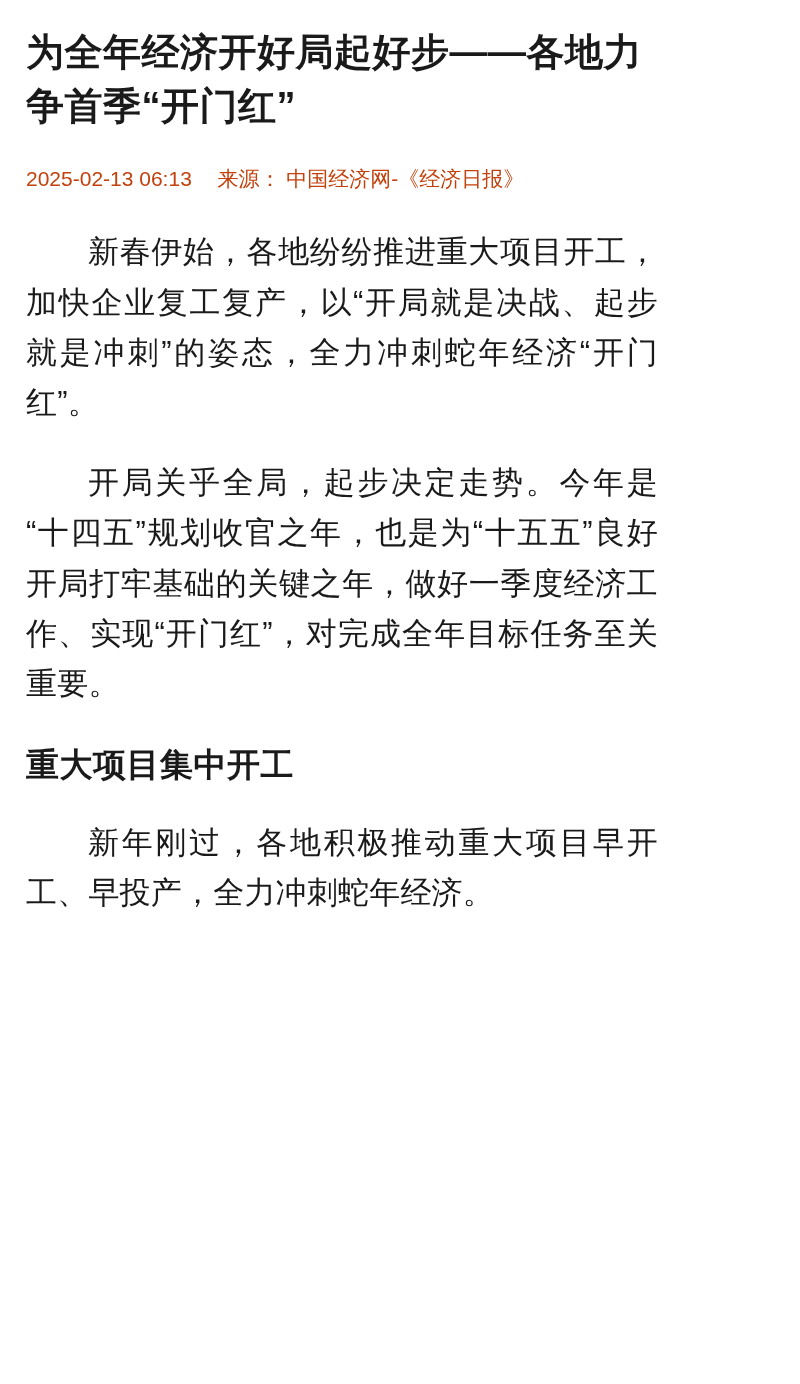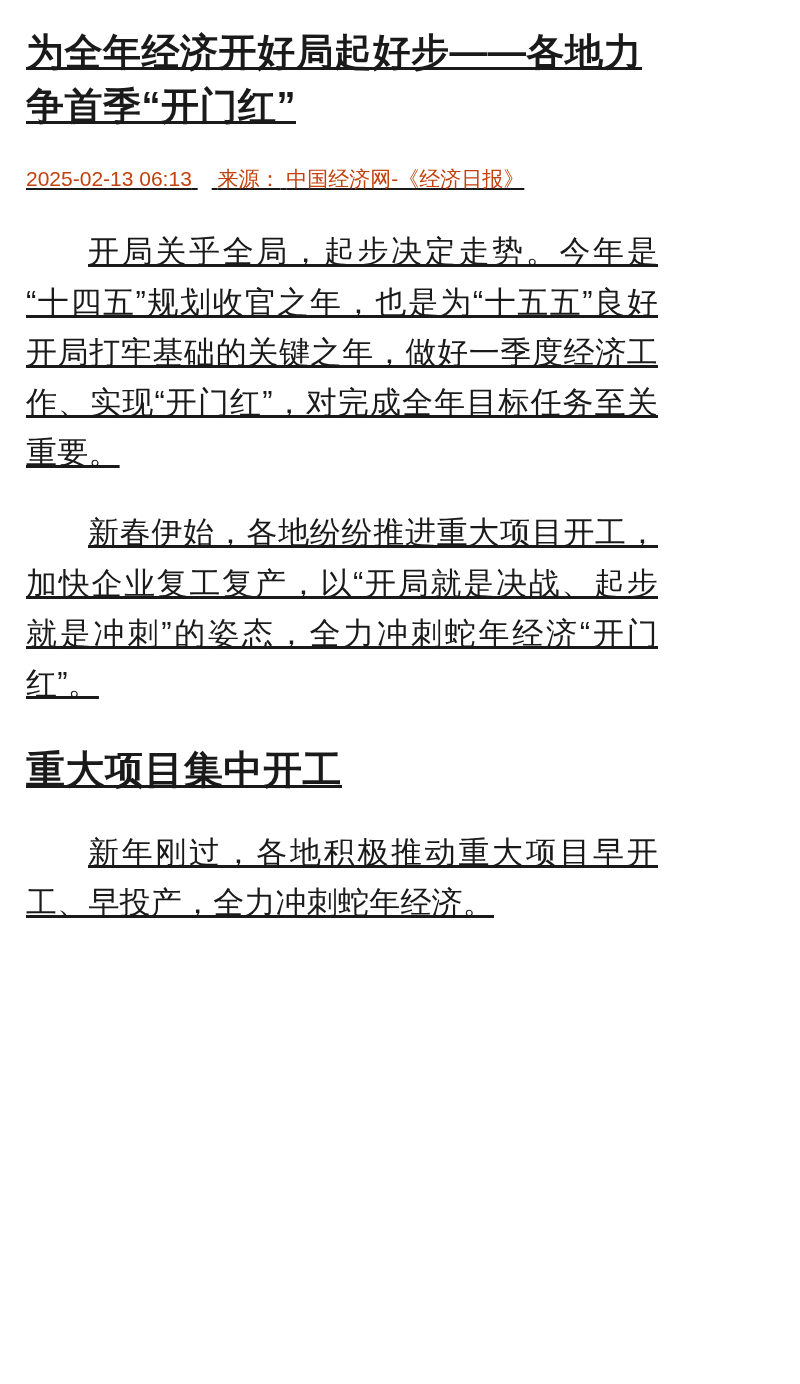--- a/index.html
+++ b/index.html
@@ -11,21 +11,20 @@
     width: 800px;
     min-height: 1384px;
     font-family: "Liberation Sans", "DejaVu Sans", sans-serif;
     color: #1a1a1a;
     -webkit-font-smoothing: antialiased;
   }
   .article {
     box-sizing: border-box;
     width: 684px;
     padding: 26px 26px 40px 26px;
-    text-decoration: underline;
   }
   .headline {
     font-size: 38px;
     line-height: 1.42;
     font-weight: bold;
     letter-spacing: 0.5px;
     color: #1a1a1a;
     margin: 0 0 30px 0;
   }
   .meta {
@@ -43,21 +42,21 @@
   .body-p {
     font-size: 31px;
     line-height: 1.62;
     color: #1a1a1a;
     margin: 0 0 30px 0;
     text-indent: 2em;
     letter-spacing: 0.2px;
     text-align: justify;
   }
   .subhead {
-    font-size: 39px;
+    font-size: 33px;
     line-height: 1.6;
     font-weight: bold;
     color: #1a1a1a;
     margin: 0 0 26px 0;
     text-indent: 0;
     letter-spacing: 0.5px;
   }
 </style>
 </head>
 <body>
@@ -67,19 +66,19 @@
   <h1 class="headline">为全年经济开好局起好步——各地力争首季“开门红”</h1>
 
   <div class="meta">
     <span>2025-02-13 06:13</span>
     <span class="meta-sep"></span>
     <span>来源：</span>
     <span>中国经济网-《经济日报》</span>
   </div>
 
   <div id="article-body">
+      <p class="body-p">新春伊始，各地纷纷推进重大项目开工，加快企业复工复产，以“开局就是决战、起步就是冲刺”的姿态，全力冲刺蛇年经济“开门红”。</p>
       <p class="body-p">开局关乎全局，起步决定走势。今年是“十四五”规划收官之年，也是为“十五五”良好开局打牢基础的关键之年，做好一季度经济工作、实现“开门红”，对完成全年目标任务至关重要。</p>
-      <p class="body-p">新春伊始，各地纷纷推进重大项目开工，加快企业复工复产，以“开局就是决战、起步就是冲刺”的姿态，全力冲刺蛇年经济“开门红”。</p>
       <h2 class="subhead">重大项目集中开工</h2>
       <p class="body-p">新年刚过，各地积极推动重大项目早开工、早投产，全力冲刺蛇年经济。</p>
     </div>
 
 </div>
 
 </body></html>

